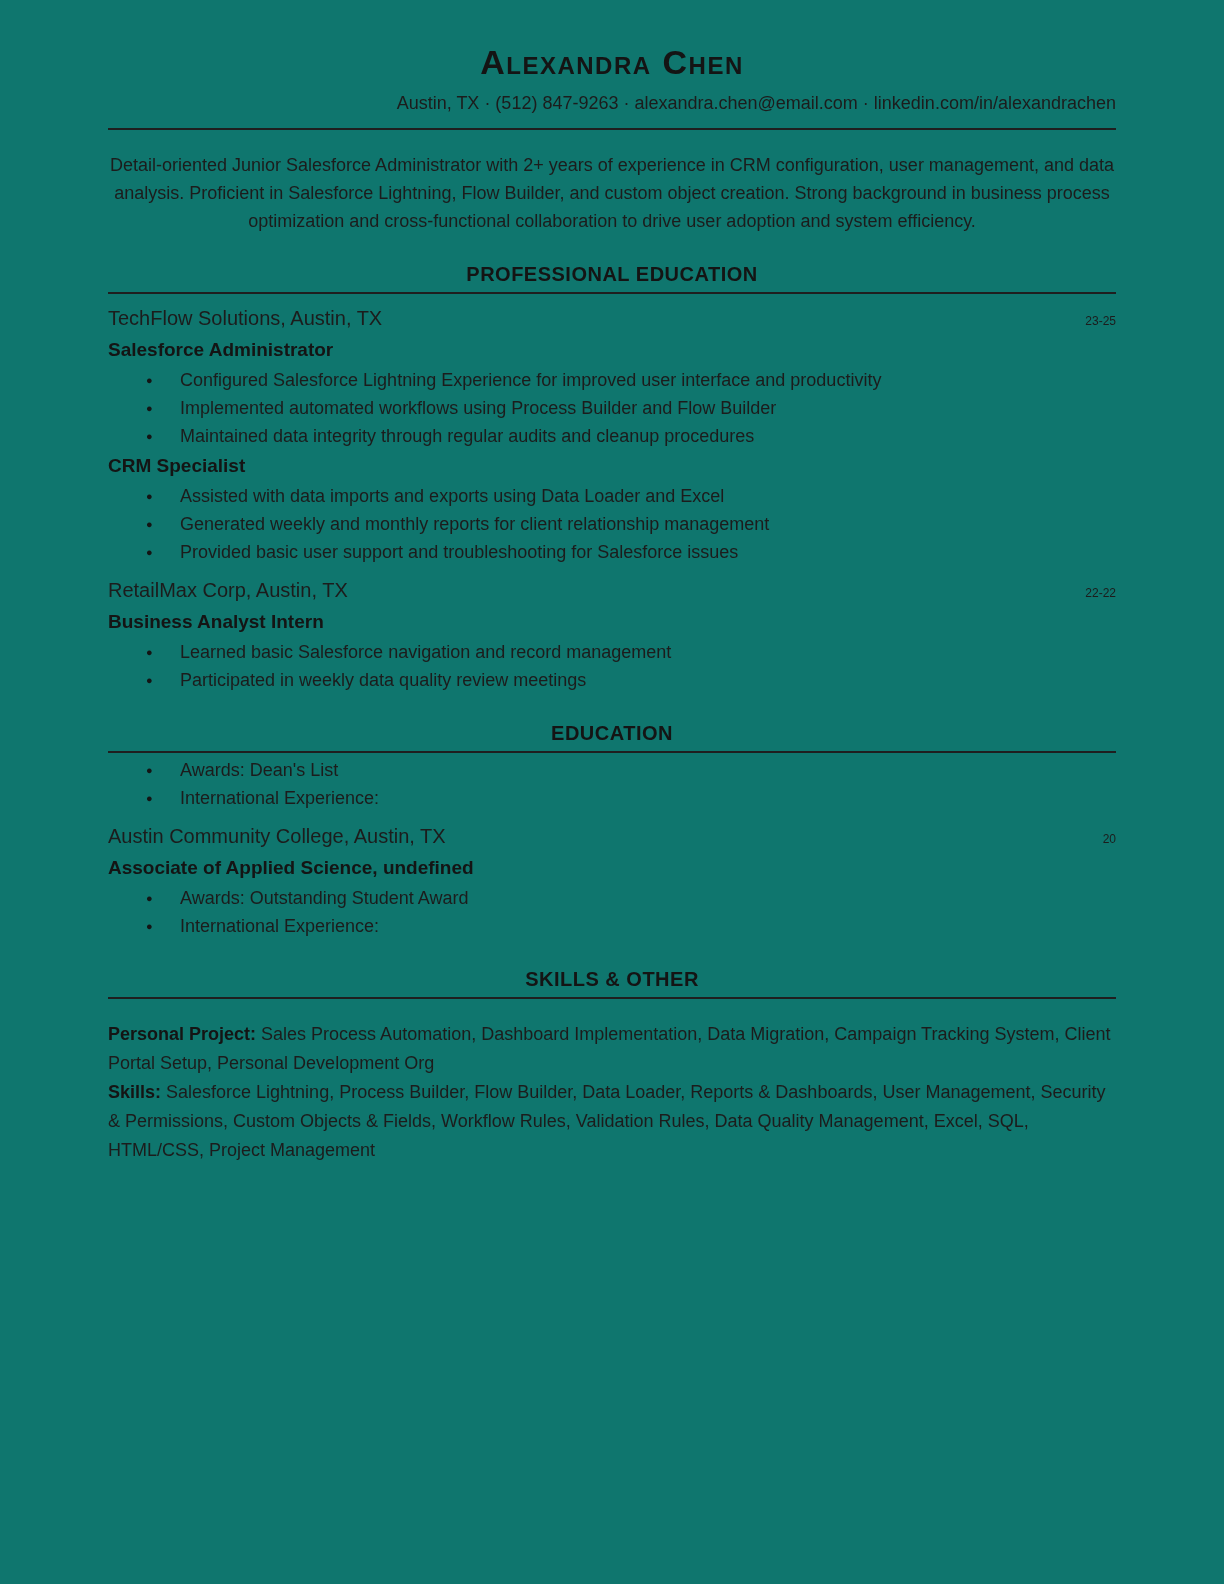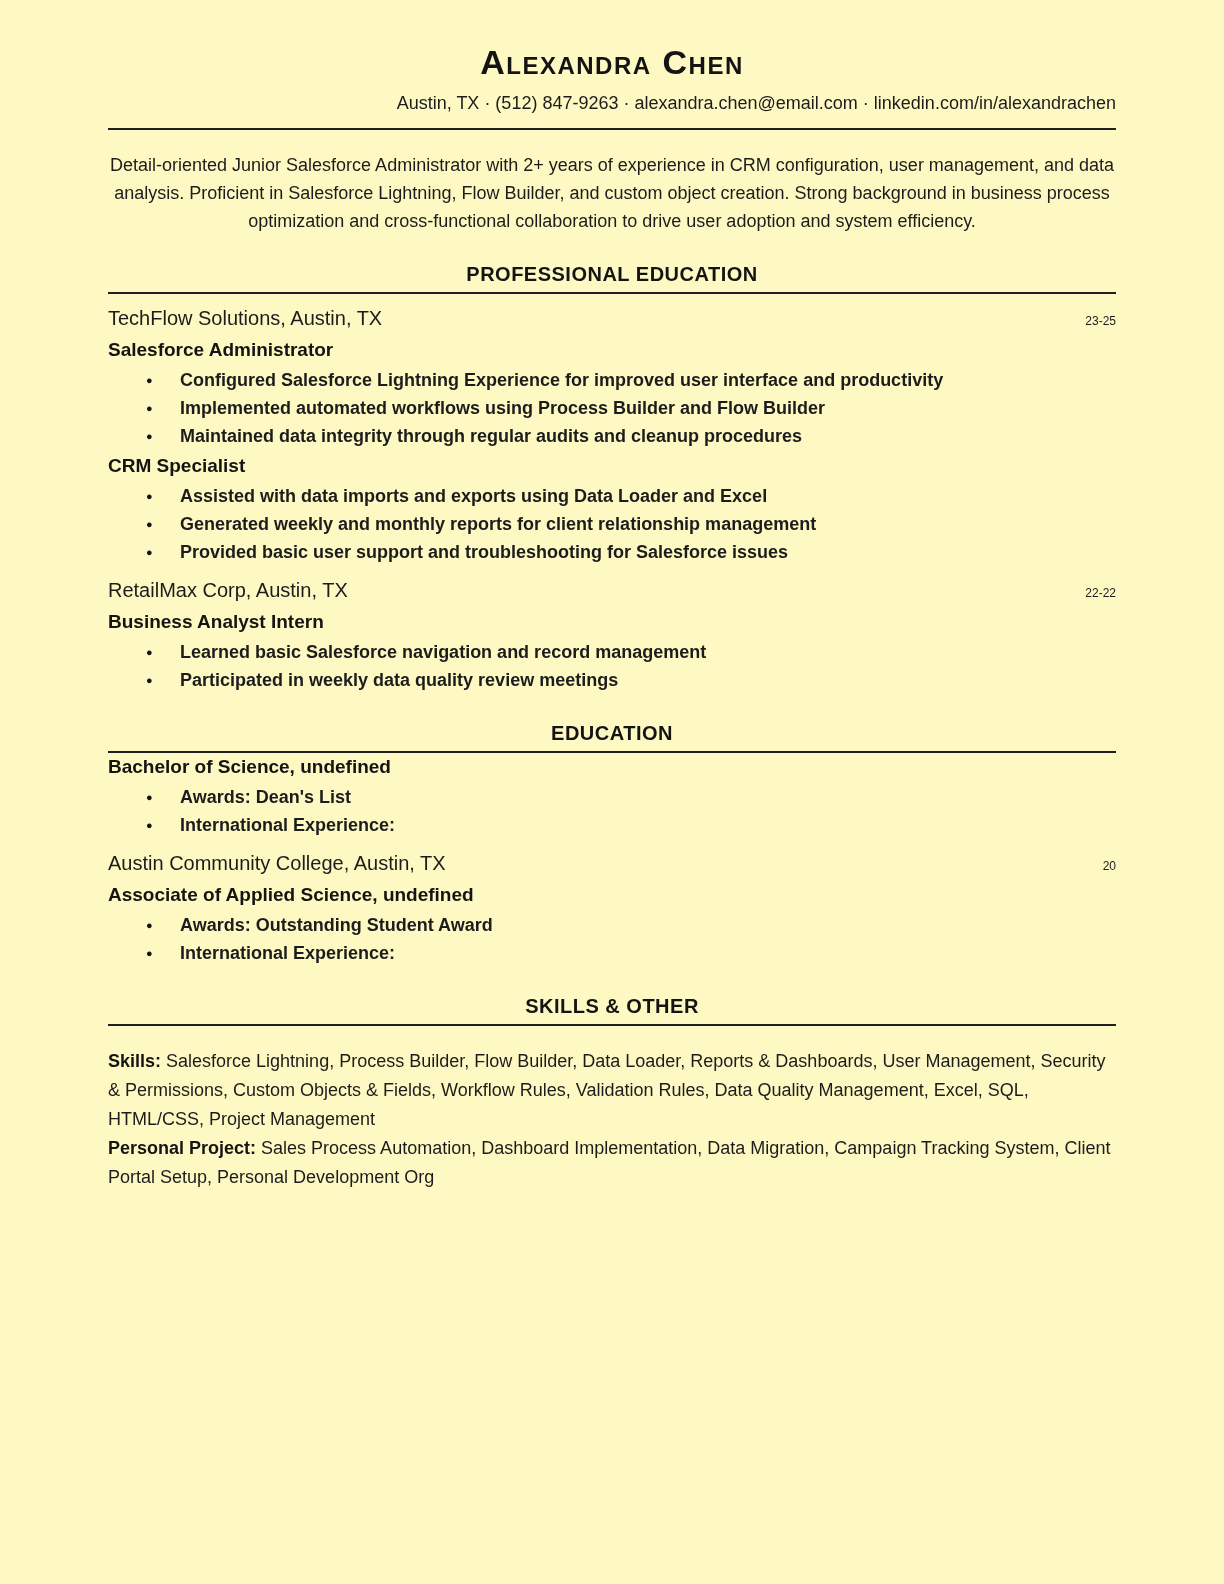--- a/index.html
+++ b/index.html
@@ -1,21 +1,21 @@
 <!DOCTYPE html>
 <html><head>
 <meta charset="utf-8">
 <style>
   * { box-sizing: border-box; }
   html, body { margin: 0; padding: 0; background: #ffffff; }
   .page {
     width: 1224px;
     height: 1584px;
     margin: 0 auto;
-    background: #fef9c3;
+    background: #0f766e;
     padding: 42px 108px 0;
     font-family: "Liberation Sans", sans-serif;
     color: #1c1c1c;
     overflow: hidden;
   }
   .name {
     margin: 0;
     text-align: center;
     font-size: 34px;
     line-height: 40px;
@@ -64,21 +64,20 @@
   .role {
     font-size: 19px;
     line-height: 27px;
     font-weight: 700;
     color: #141414;
   }
   ul.bullets {
     list-style: none;
     margin: 3px 0 2px;
     padding: 0;
-    font-weight: bold;
   }
   ul.bullets li {
     position: relative;
     padding-left: 72px;
     font-size: 18px;
     line-height: 28px;
   }
   ul.bullets li::before {
     content: "●";
     position: absolute;
@@ -139,21 +138,20 @@
     <div class="role">Business Analyst Intern</div>
     <ul class="bullets">
       <li>Learned basic Salesforce navigation and record management</li>
       <li>Participated in weekly data quality review meetings</li>
     </ul>
   </div>
 
   <h2 class="section-title">EDUCATION</h2>
 
   <div>
-    <div class="role">Bachelor of Science, undefined</div>
     <ul class="bullets">
       <li>Awards: Dean's List</li>
       <li>International Experience:</li>
     </ul>
   </div>
 
   <div>
     <div class="entry-head">
       <span class="org">Austin Community College, Austin, TX</span>
       <span class="dates">20</span>
@@ -161,17 +159,17 @@
     <div class="role">Associate of Applied Science, undefined</div>
     <ul class="bullets">
       <li>Awards: Outstanding Student Award</li>
       <li>International Experience:</li>
     </ul>
   </div>
 
   <h2 class="section-title">SKILLS &amp; OTHER</h2>
 
   <div class="skills-block">
+    <p class="skills-para"><span class="label">Personal Project:</span><span> Sales Process Automation, Dashboard Implementation, Data Migration, Campaign Tracking System, Client Portal Setup, Personal Development Org</span></p>
     <p class="skills-para"><span class="label">Skills:</span><span> Salesforce Lightning, Process Builder, Flow Builder, Data Loader, Reports &amp; Dashboards, User Management, Security &amp; Permissions, Custom Objects &amp; Fields, Workflow Rules, Validation Rules, Data Quality Management, Excel, SQL, HTML/CSS, Project Management</span></p>
-    <p class="skills-para"><span class="label">Personal Project:</span><span> Sales Process Automation, Dashboard Implementation, Data Migration, Campaign Tracking System, Client Portal Setup, Personal Development Org</span></p>
   </div>
 
 </div>
 
 </body></html>

